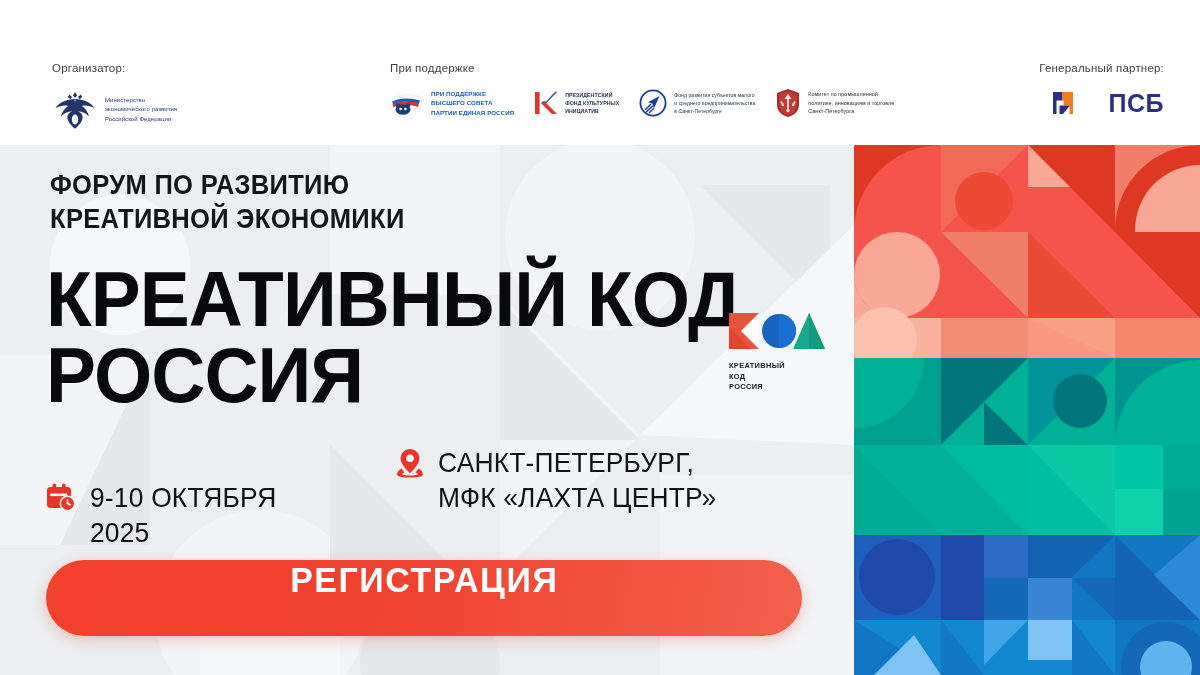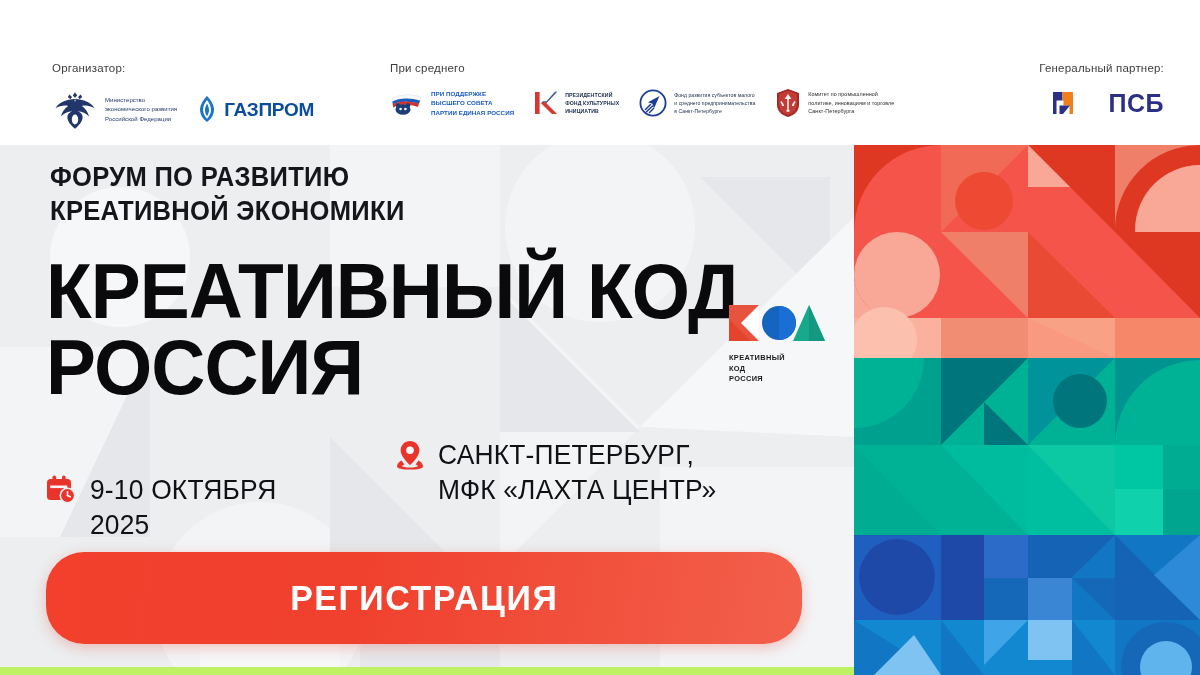--- a/index.html
+++ b/index.html
@@ -46,21 +46,21 @@
   }
 
   
   #grp-organizer { left:52px; }
   #grp-support   { left:390px; }
   #grp-general   { right:36px; text-align:left; }
   #grp-general .pb-logos { justify-content:flex-end; }
 
   
   .content {
-    position:absolute; left:0; top:137px; width:854px; height:530px;
+    position:absolute; left:0; top:145px; width:854px; height:530px;
     background:#eceef0; overflow:hidden;
   }
   .wm { position:absolute; opacity:1; pointer-events:none; }
 
   .content-inner { position:relative; z-index:3; width:100%; height:100%; }
 
   .kicker {
     position:absolute; left:50px; top:23px;
     font-size:27.5px; line-height:1.22; font-weight:700;
     letter-spacing:.3px; color:#14161a; white-space:pre-line;
@@ -92,24 +92,24 @@
   .meta-text {
     font-size:27.5px; line-height:1.28; font-weight:400; color:#101114;
     letter-spacing:.2px; white-space:pre-line;
     font-family:"Liberation Sans", sans-serif;
     transform:scaleX(.96); transform-origin:left top;
   }
 
   
   .cta {
     position:absolute; left:46px; top:415px;
-    width:756px; height:92px; border:0; border-radius:38px; cursor:pointer;
+    width:756px; height:76px; border:0; border-radius:38px; cursor:pointer;
     background:linear-gradient(100deg,#f2402c 0%,#f0412e 42%,#f2604c 100%);
     box-shadow:0 4px 14px rgba(226,62,41,.28);
-    display:flex; align-items:center; justify-content:center;
+    display:flex; align-items:flex-start; justify-content:center;
     font-family:"Liberation Sans", sans-serif;
   }
   .cta span {
     color:#ffffff; font-size:35px; font-weight:700; letter-spacing:1.6px;
     transform:scaleX(.97);
   }
 
   
   .pattern {
     position:absolute; left:854px; top:145px; width:346px; height:530px;
@@ -142,34 +142,26 @@
             </g>
             <g fill="#ffffff">
               <ellipse cx="23" cy="31.5" rx="3.2" ry="5"></ellipse>
             </g>
           </svg>
           <div class="logo-text lt-navy">Министерство
 экономического развития
 Российской Федерации</div>
         </div>
 
-        <div class="logo-unit">
-          <svg class="logo-mark" width="20" height="30" viewBox="0 0 20 30">
-            <path d="M10 1 C10 1 3 8 3 14.5 C3 20 6 24 10 27 C14 24 17 20 17 14.5 C17 8 10 1 10 1z" fill="#1a75c4"></path>
-            <path d="M10 5 C10 5 6 10 6 14.8 C6 18.6 8 21.6 10 23.8 C12 21.6 14 18.6 14 14.8 C14 10 10 5 10 5z" fill="#ffffff"></path>
-            <path d="M10 8.5 C10 8.5 8 12 8 15.2 C8 17.6 9 19.6 10 21 C11 19.6 12 17.6 12 15.2 C12 12 10 8.5 10 8.5z" fill="#1a75c4"></path>
-          </svg>
-          <div class="gazprom-word">ГАЗПРОМ</div>
-        </div>
 
       </div>
     </div>
 
     <div class="pb-group" id="grp-support">
-      <div class="pb-caption">При среднего</div>
+      <div class="pb-caption">При поддержке</div>
       <div class="pb-logos">
 
         <div class="logo-unit">
           <svg class="logo-mark" width="34" height="26" viewBox="0 0 34 26">
             <path d="M2 9 C9 4 22 4 31 7 L30 11 C21 8 9 8 2.5 12z" fill="#ffffff" stroke="#cfd6e0" stroke-width=".5"></path>
             <path d="M2.4 11.5 C9 7.5 21 7.5 30 10.6 L29 14 C20 11 9 11 2.8 14.6z" fill="#1b5bbd"></path>
             <path d="M2.8 14 C9 10.6 20 10.6 29 13.6 L28 17 C19 14 9 14 3.2 17.6z" fill="#d1352c"></path>
             <g fill="#1b3d7a">
               <ellipse cx="13" cy="19.5" rx="7.5" ry="5.2"></ellipse>
               <circle cx="8" cy="15.5" r="2.3"></circle>

